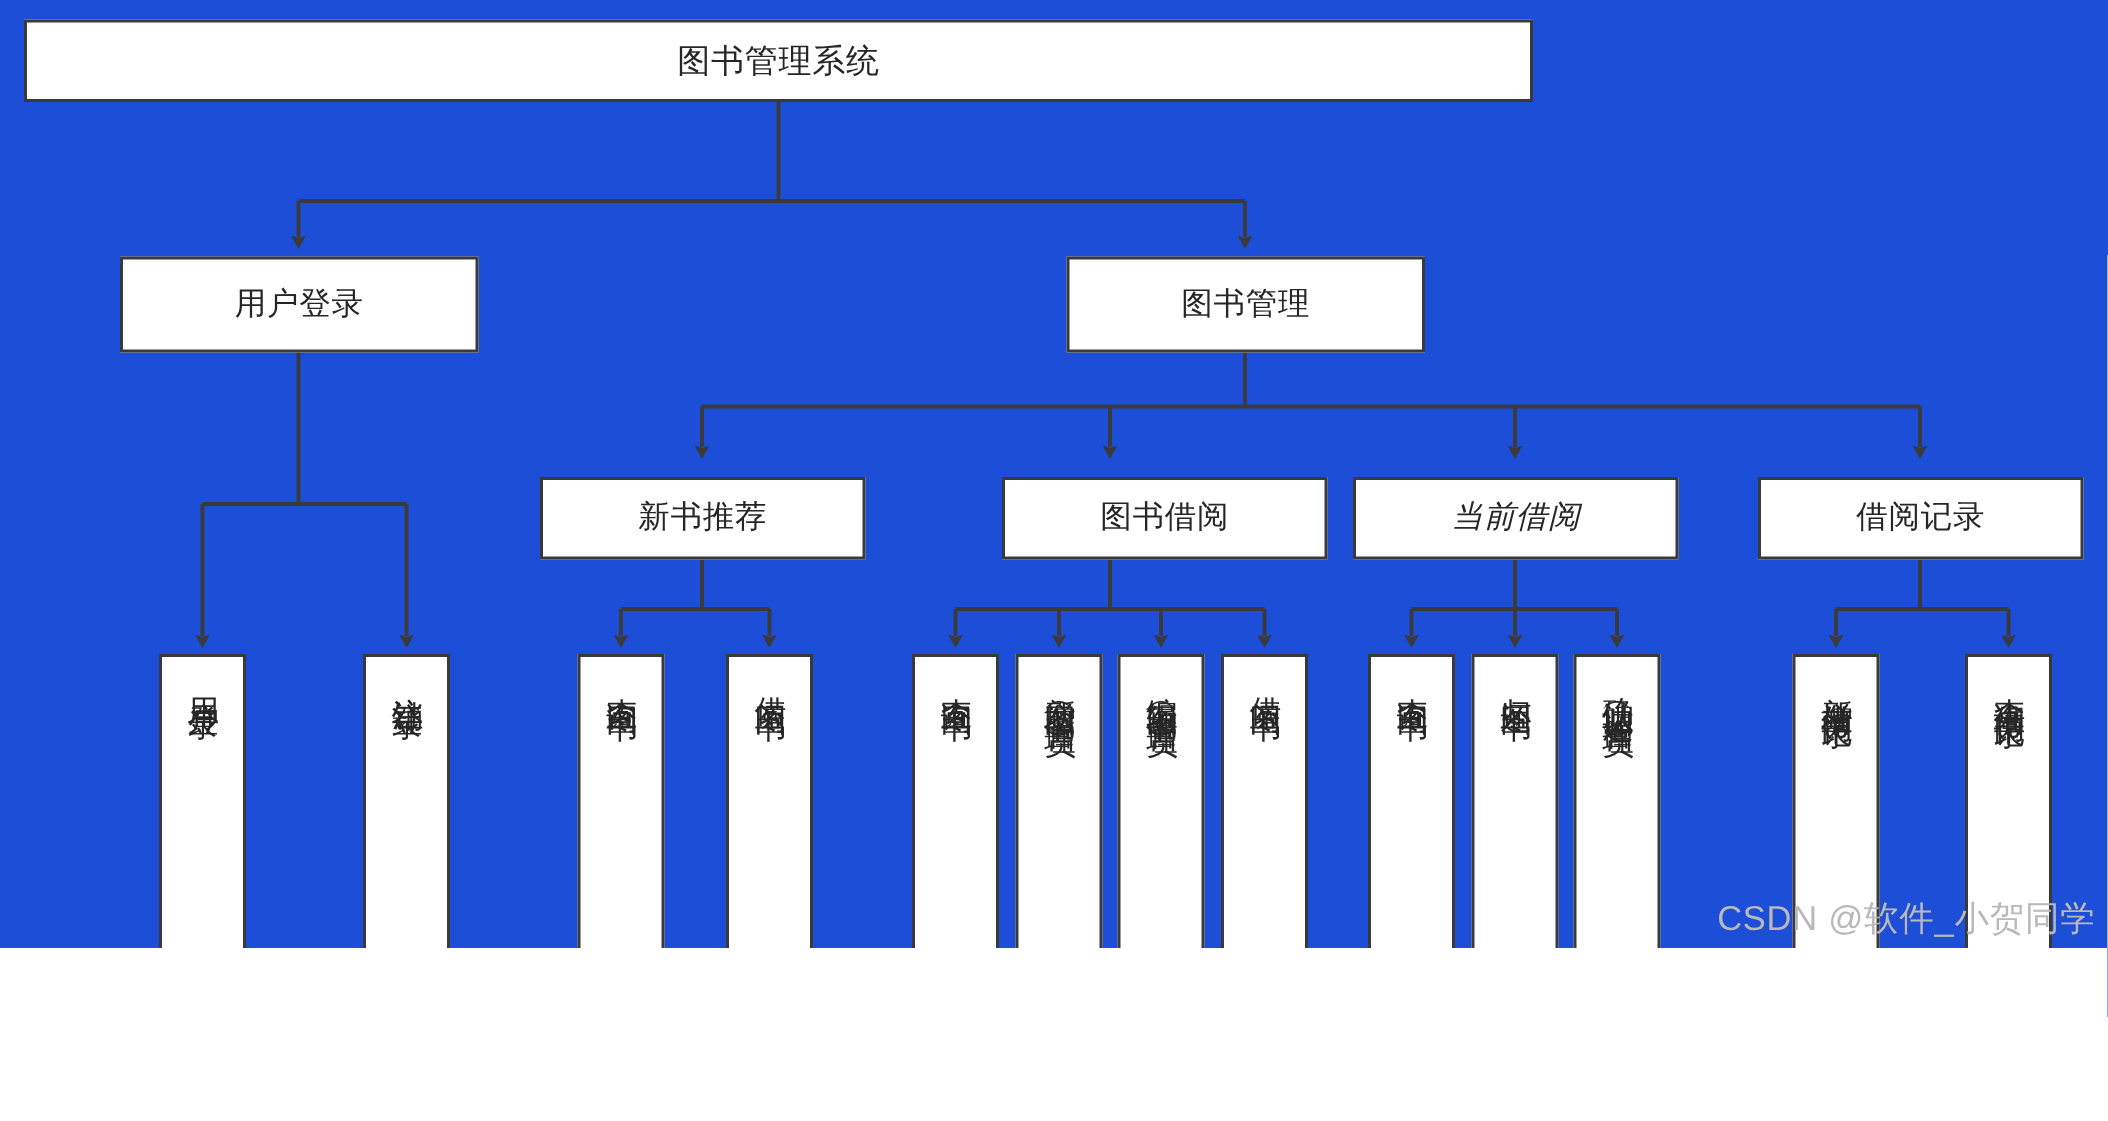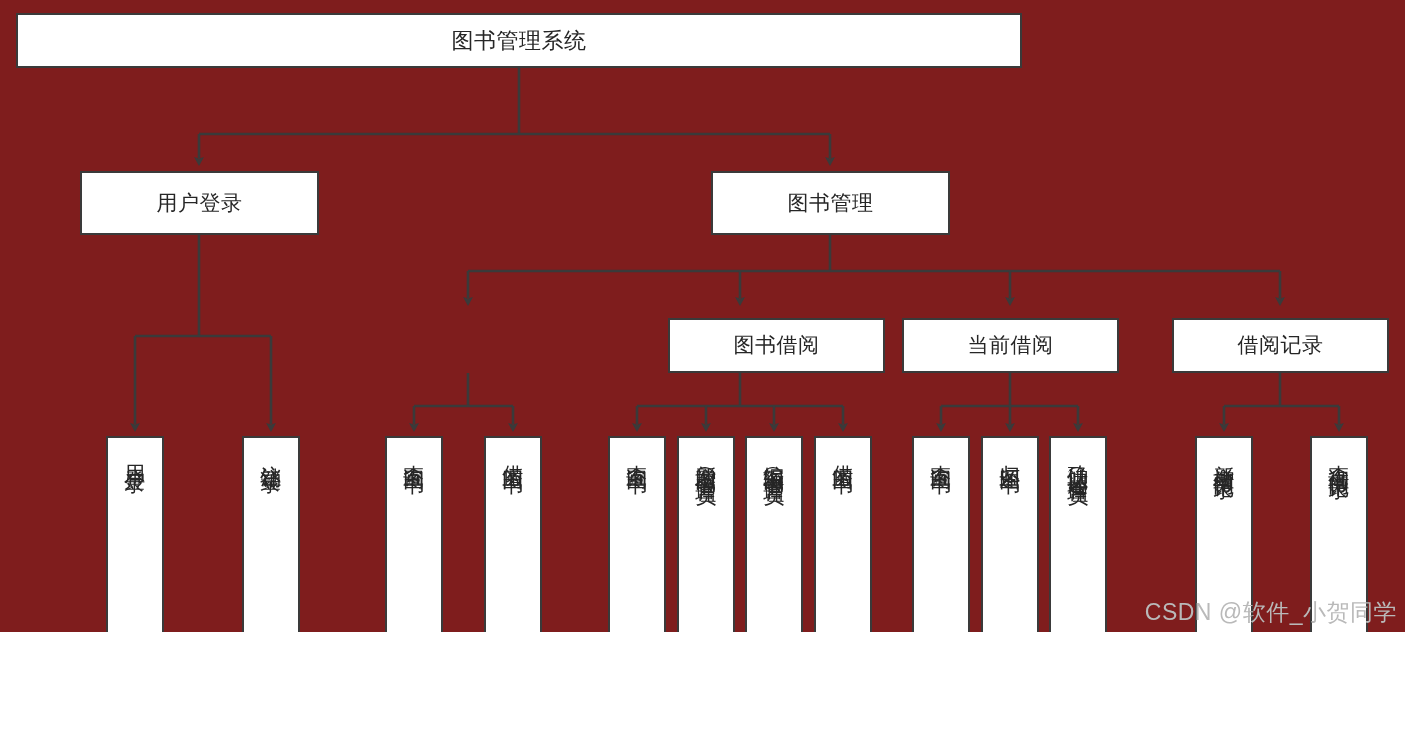--- a/index.html
+++ b/index.html
@@ -7,21 +7,21 @@
     padding: 0;
     background: #ffffff;
   }
   body {
     font-family: "Liberation Sans", "DejaVu Sans", sans-serif;
   }
   #canvas {
     position: relative;
     width: 1405px;
     height: 632px;
-    background: #7f1d1d;
+    background: #1d4ed8;
     overflow: hidden;
   }
   #edges {
     position: absolute;
     left: 0;
     top: 0;
     width: 1405px;
     height: 747px;
   }
   .node {
@@ -131,24 +131,27 @@
     <span class="label">图书管理系统</span>
   </div>
 
   <div class="node horiz" style="left:80px; top:171px; width:239px; height:64px;">
     <span class="label">用户登录</span>
   </div>
   <div class="node horiz" style="left:711px; top:171px; width:239px; height:64px;">
     <span class="label">图书管理</span>
   </div>
 
+  <div class="node horiz" style="left:360px; top:318px; width:217px; height:55px;">
+    <span class="label">新书推荐</span>
+  </div>
   <div class="node horiz" style="left:668px; top:318px; width:217px; height:55px;">
     <span class="label">图书借阅</span>
   </div>
-  <div class="node horiz" style="left:902px; top:318px; width:217px; height:55px;">
+  <div class="node horiz" style="left:902px; top:318px; width:217px; height:55px;font-style:italic;">
     <span class="label">当前借阅</span>
   </div>
   <div class="node horiz" style="left:1172px; top:318px; width:217px; height:55px;text-align:right;">
     <span class="label">借阅记录</span>
   </div>
 
   <div class="node vert" style="left:106px; top:436px; width:58px; height:299px;">
     <span class="label">用户登录</span>
   </div>
   <div class="node vert" style="left:242px; top:436px; width:58px; height:299px;">

